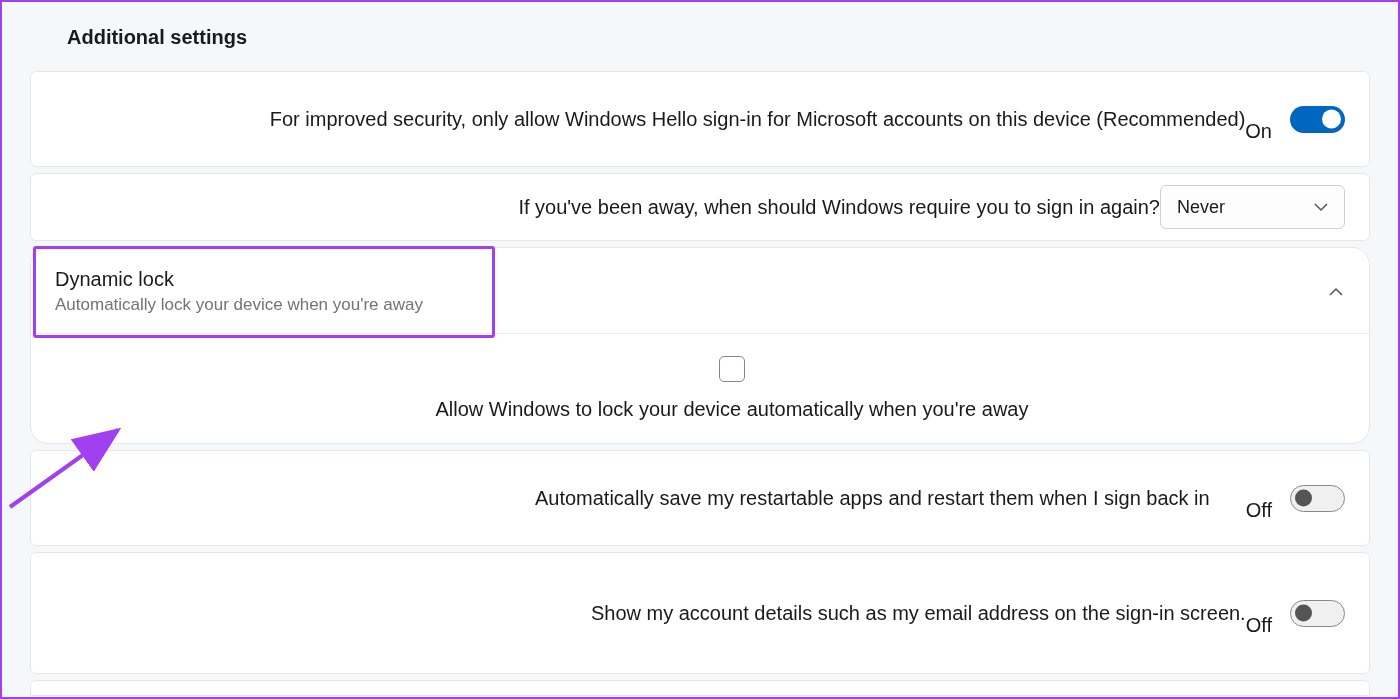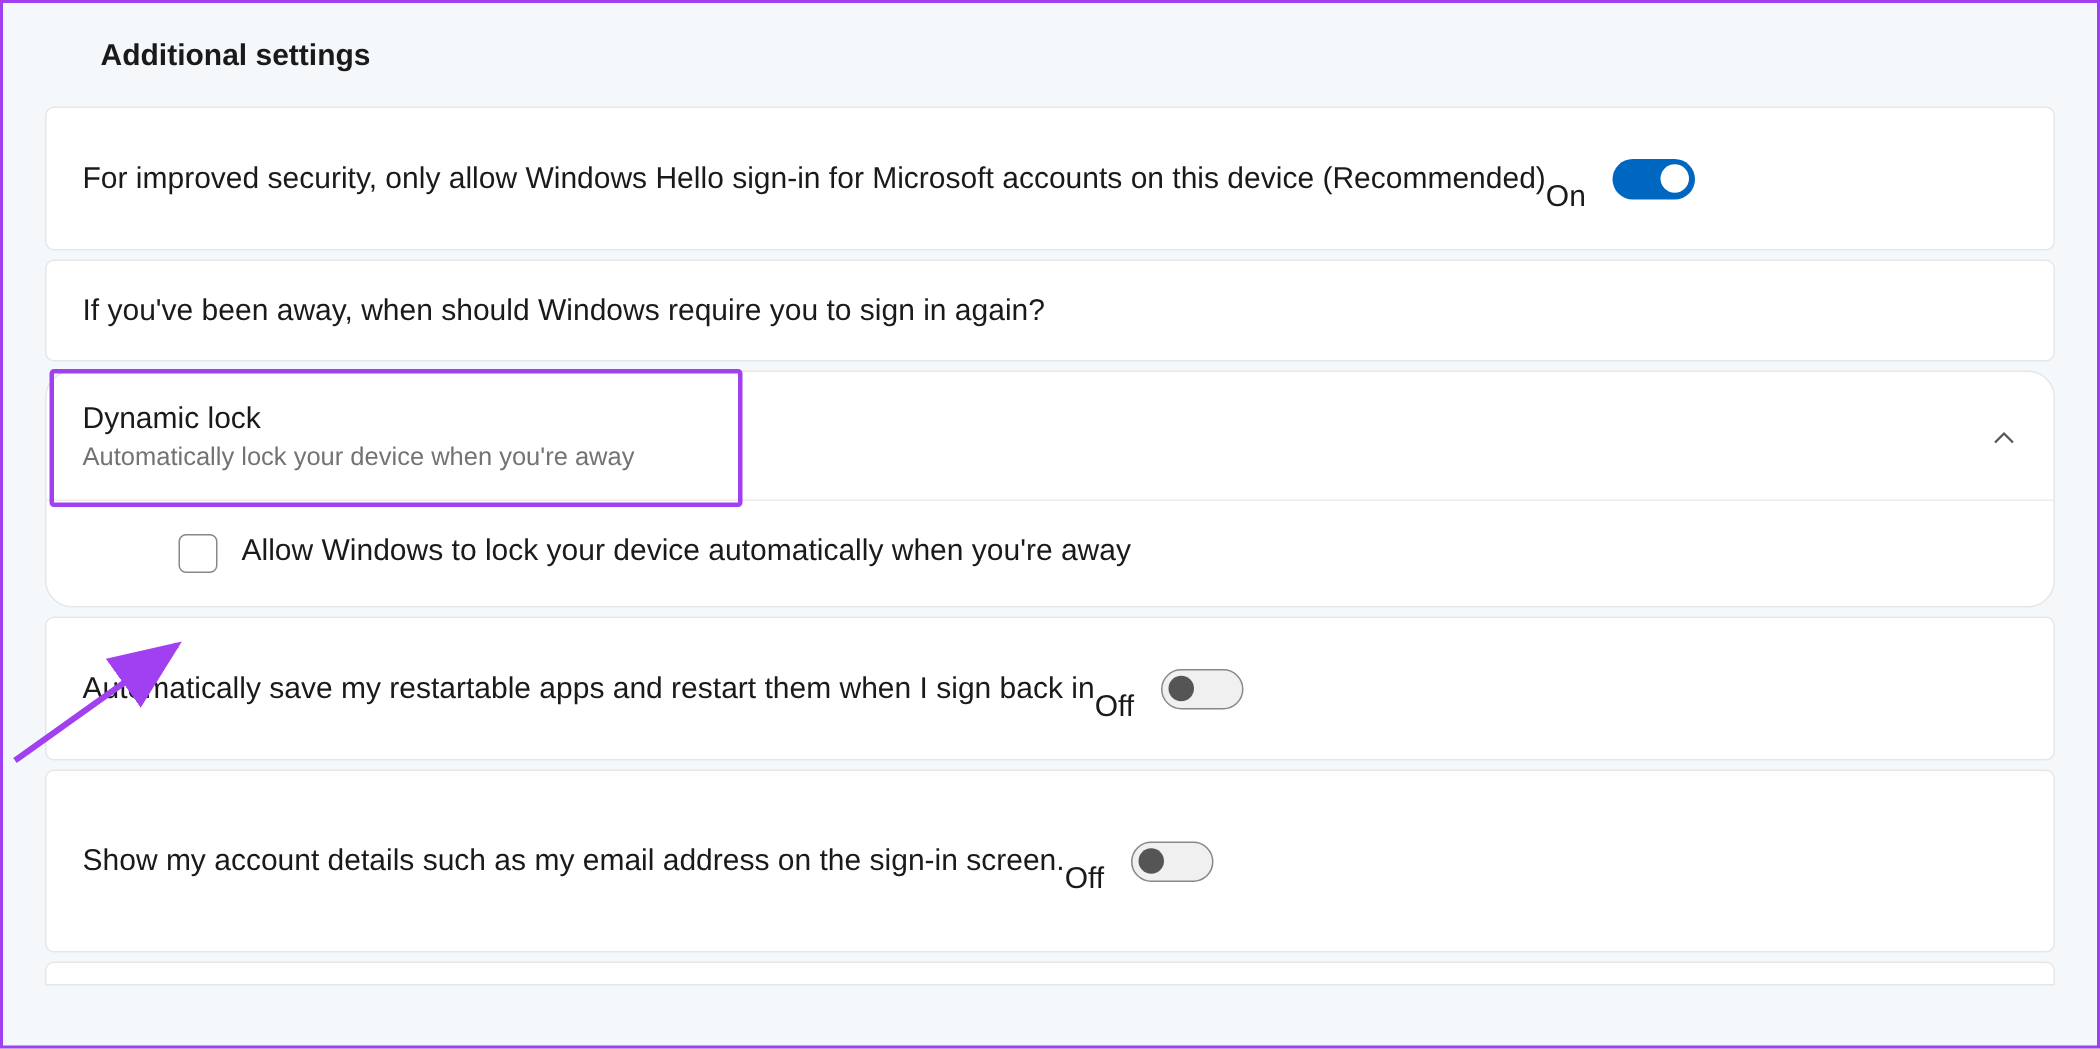--- a/index.html
+++ b/index.html
@@ -25,26 +25,26 @@
       margin-bottom: 22px;
       margin-left: 37px;
     }
     .card {
       background: #ffffff;
       border: 1px solid #e6e6e6;
       border-radius: 6px;
       margin-bottom: 6px;
       display: flex;
       align-items: center;
-      justify-content: flex-start;
+      justify-content: flex-end;
       padding: 16px 24px;
     }
     .card-1 { height: 96px; }
     .card-2 { height: 68px; }
-    .card-4 { height: 96px; }
+    .card-4 { height: 96px; gap: 36px; }
     .card-5 { height: 122px; }
     .label-text {
       font-size: 20px;
       color: #1a1a1a;
       font-weight: 400;
     }
     .state-text {
       font-size: 20px;
       color: #1a1a1a;
       margin-right: 18px;
@@ -163,22 +163,24 @@
     }
     .chevron-up svg {
       width: 16px;
       height: 12px;
       stroke: #555;
       stroke-width: 1.5;
       fill: none;
     }
     .dynamic-body {
       display: flex;
+      align-items: center;
       padding: 22px 24px 22px 88px;
       gap: 16px;
+      flex-direction: column;
     }
     .checkbox {
       width: 26px;
       height: 26px;
       border: 1.5px solid #888;
       border-radius: 5px;
       background: #fff;
       cursor: pointer;
       flex-shrink: 0;
     }
@@ -211,20 +213,30 @@
       <div class="right-controls">
         <span class="state-text">On</span>
         <div class="toggle on">
           <div class="thumb"></div>
         </div>
       </div>
     </div>
 
     <div class="card card-2">
       <div class="label-text">If you've been away, when should Windows require you to sign in again?</div>
+      <div class="right-controls">
+        <div class="select-box">
+          <span>Never</span>
+          <span class="chevron-down">
+            <svg viewBox="0 0 14 10">
+                <polyline points="1,2 7,8 13,2"></polyline>
+              </svg>
+          </span>
+        </div>
+      </div>
     </div>
 
     <div class="card-dynamic">
       <div class="dynamic-header">
         <div class="dynamic-title-wrap">
           <div class="highlight-box"></div>
           <div class="dynamic-title">Dynamic lock</div>
           <div class="dynamic-sub">Automatically lock your device when you're away</div>
         </div>
         <span class="chevron-up">

